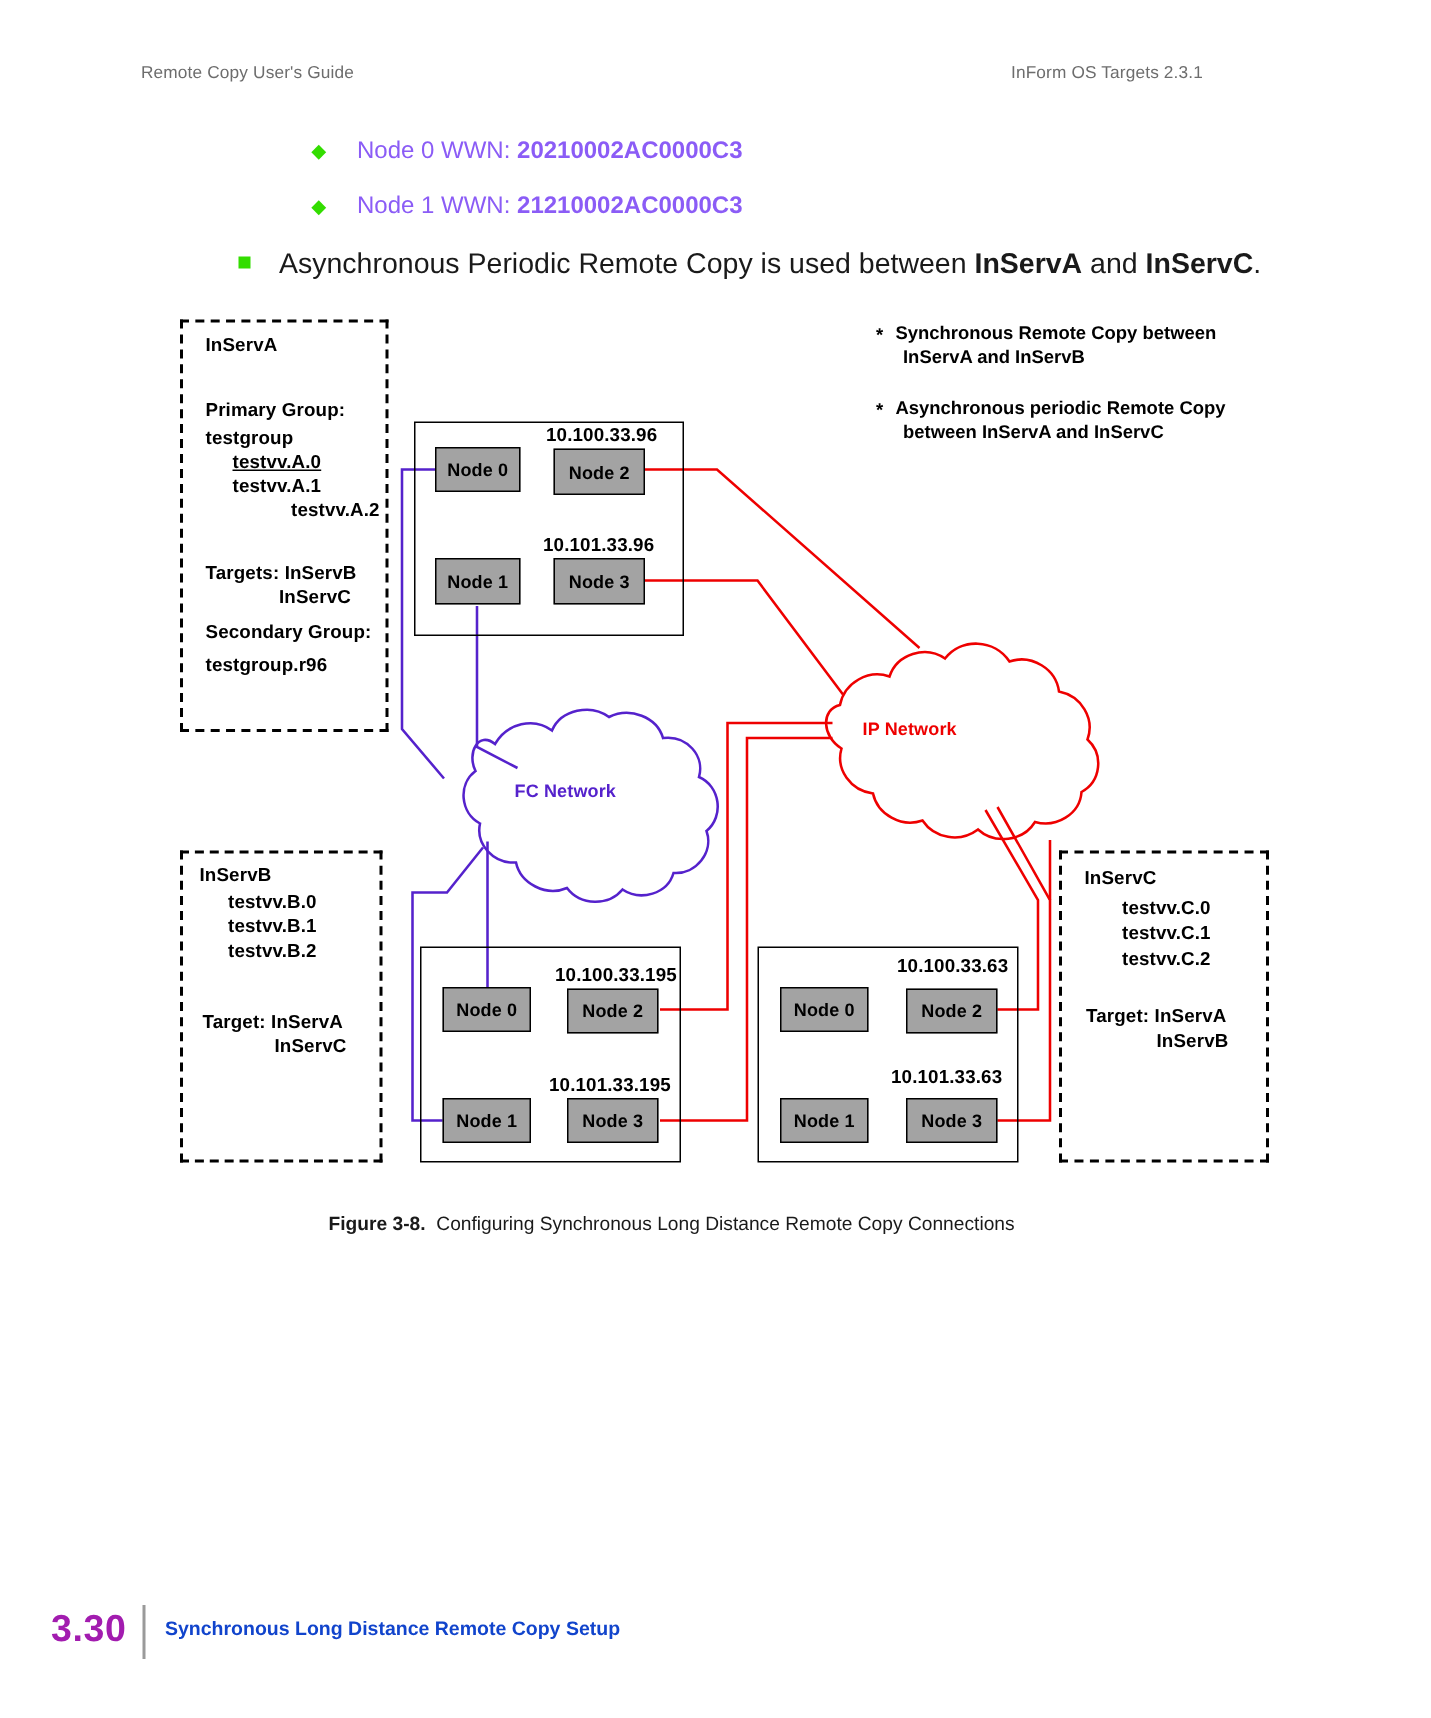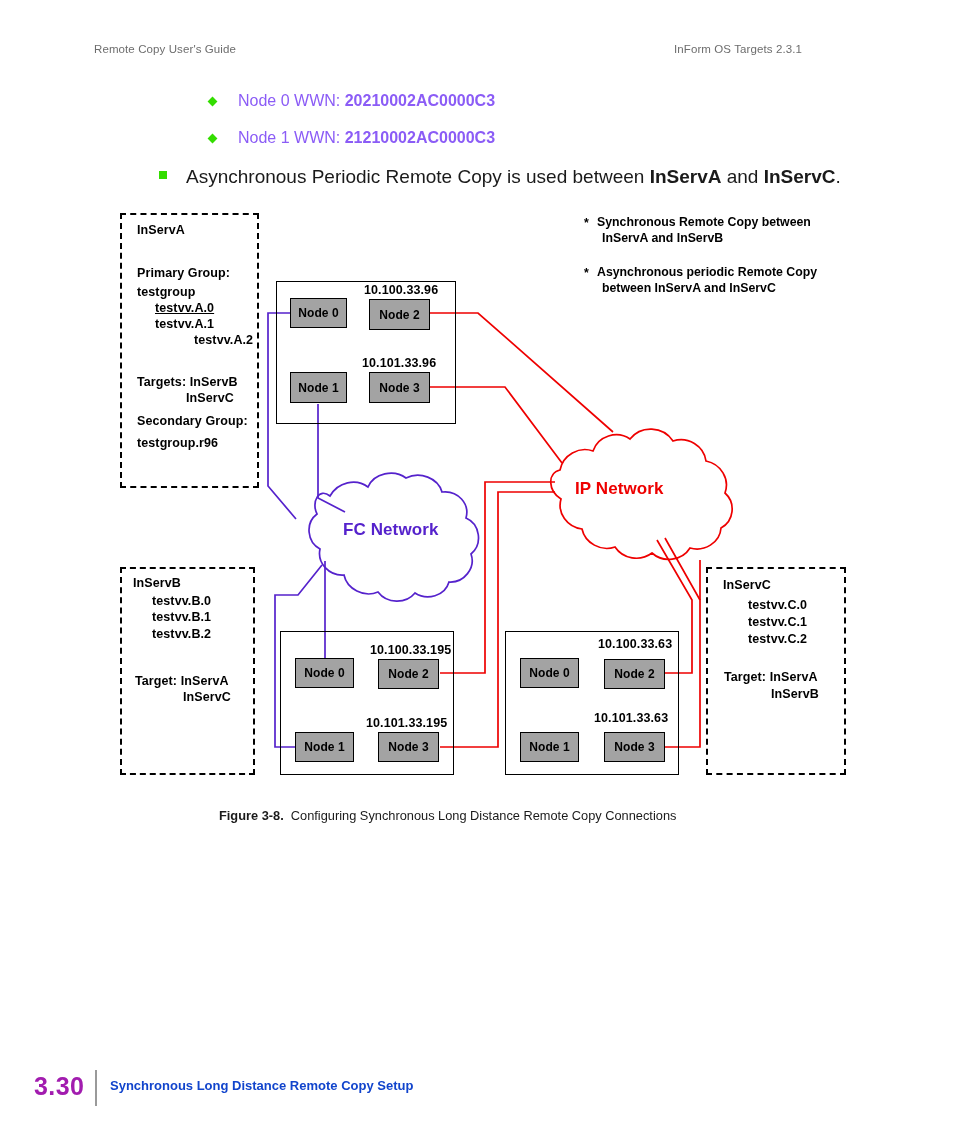--- a/index.html
+++ b/index.html
@@ -43,21 +43,21 @@
   
   .nodebox{position:absolute;border:1.6px solid #000;box-sizing:border-box;background:transparent;}
   .node{
     position:absolute;border:1.6px solid #000;box-sizing:border-box;background:#a3a3a3;
     font-size:12px;font-weight:bold;display:flex;align-items:center;justify-content:center;
     letter-spacing:.1px;
   }
   .ip{position:absolute;font-size:12.5px;font-weight:bold;white-space:nowrap;letter-spacing:.1px;}
 
   
-  .cloudlbl{position:absolute;font-size:17px;font-weight:bold;white-space:nowrap;letter-spacing:.1px;}
+  .cloudlbl{position:absolute;font-size:12px;font-weight:bold;white-space:nowrap;letter-spacing:.1px;}
   .fc-lbl{color:#5522cc;}
   .ip-lbl{color:#ee0000;}
 
   
   .note{position:absolute;font-size:12.3px;font-weight:bold;color:#000;line-height:16px;white-space:nowrap;}
   .note .star{position:absolute;left:-13px;top:1px;}
 
   
   .caption{position:absolute;left:219px;top:808px;font-size:12.8px;color:#1a1a1a;white-space:nowrap;}
   .caption b{font-weight:bold;}

